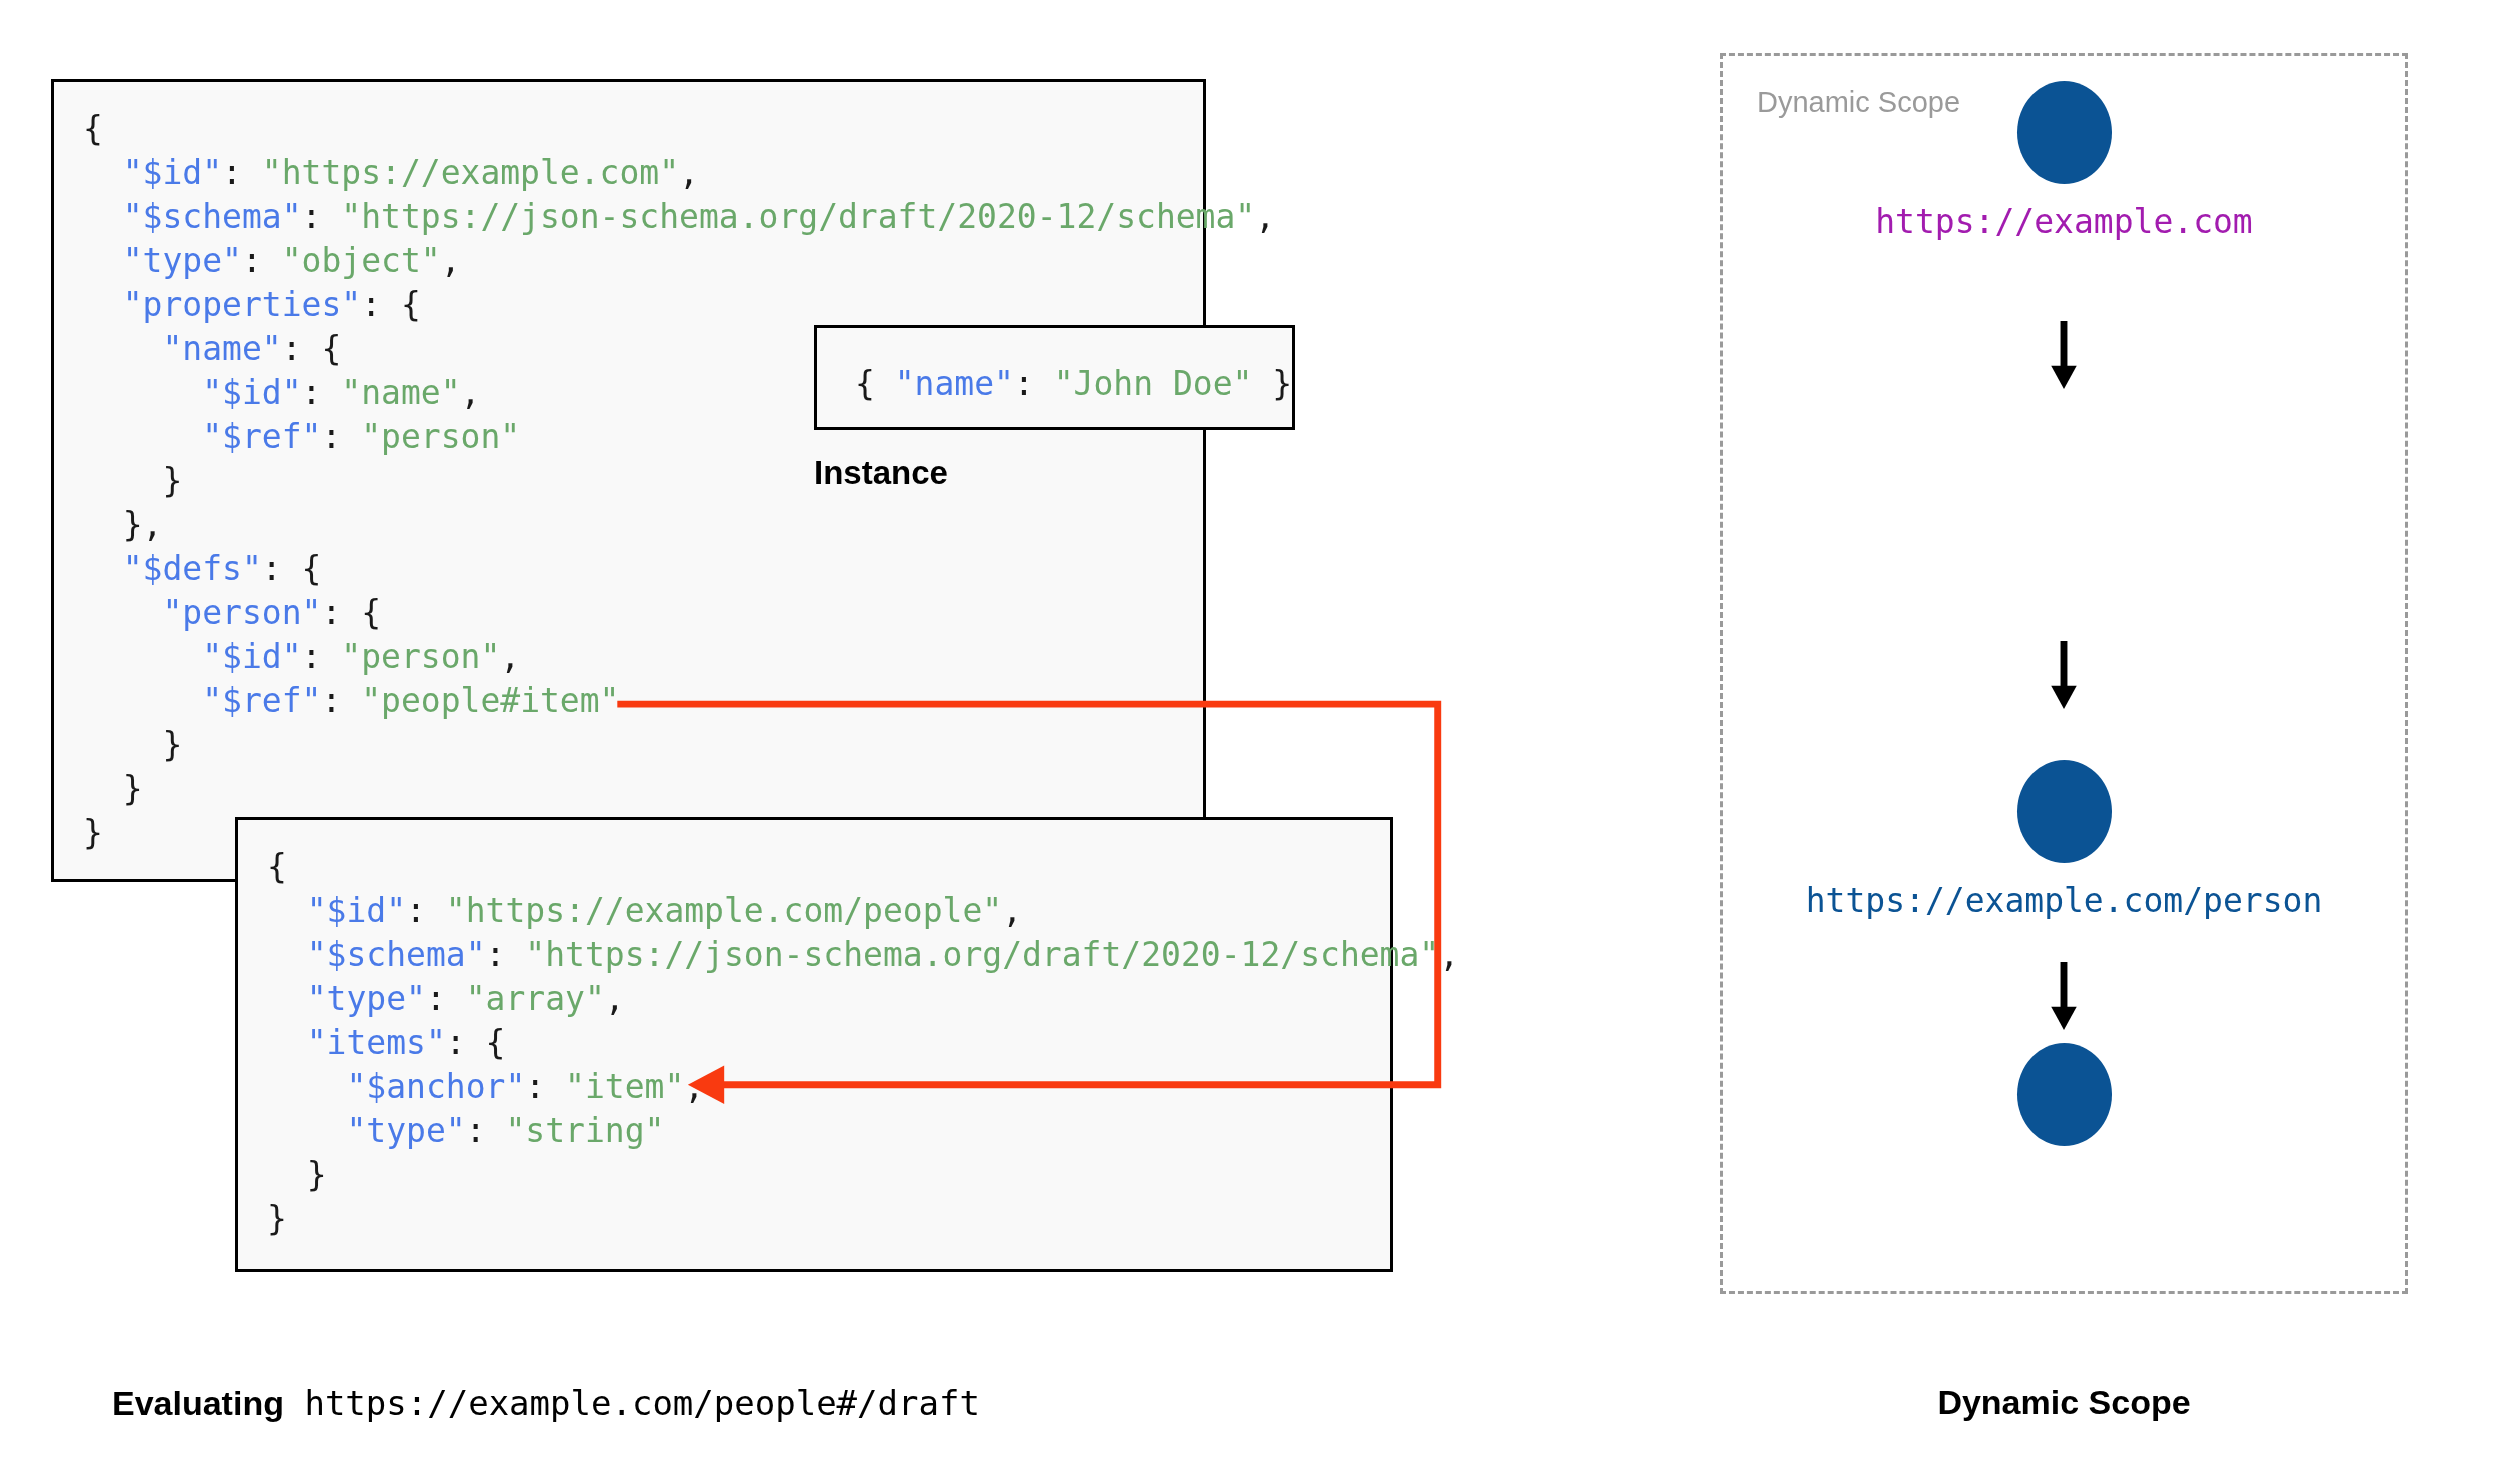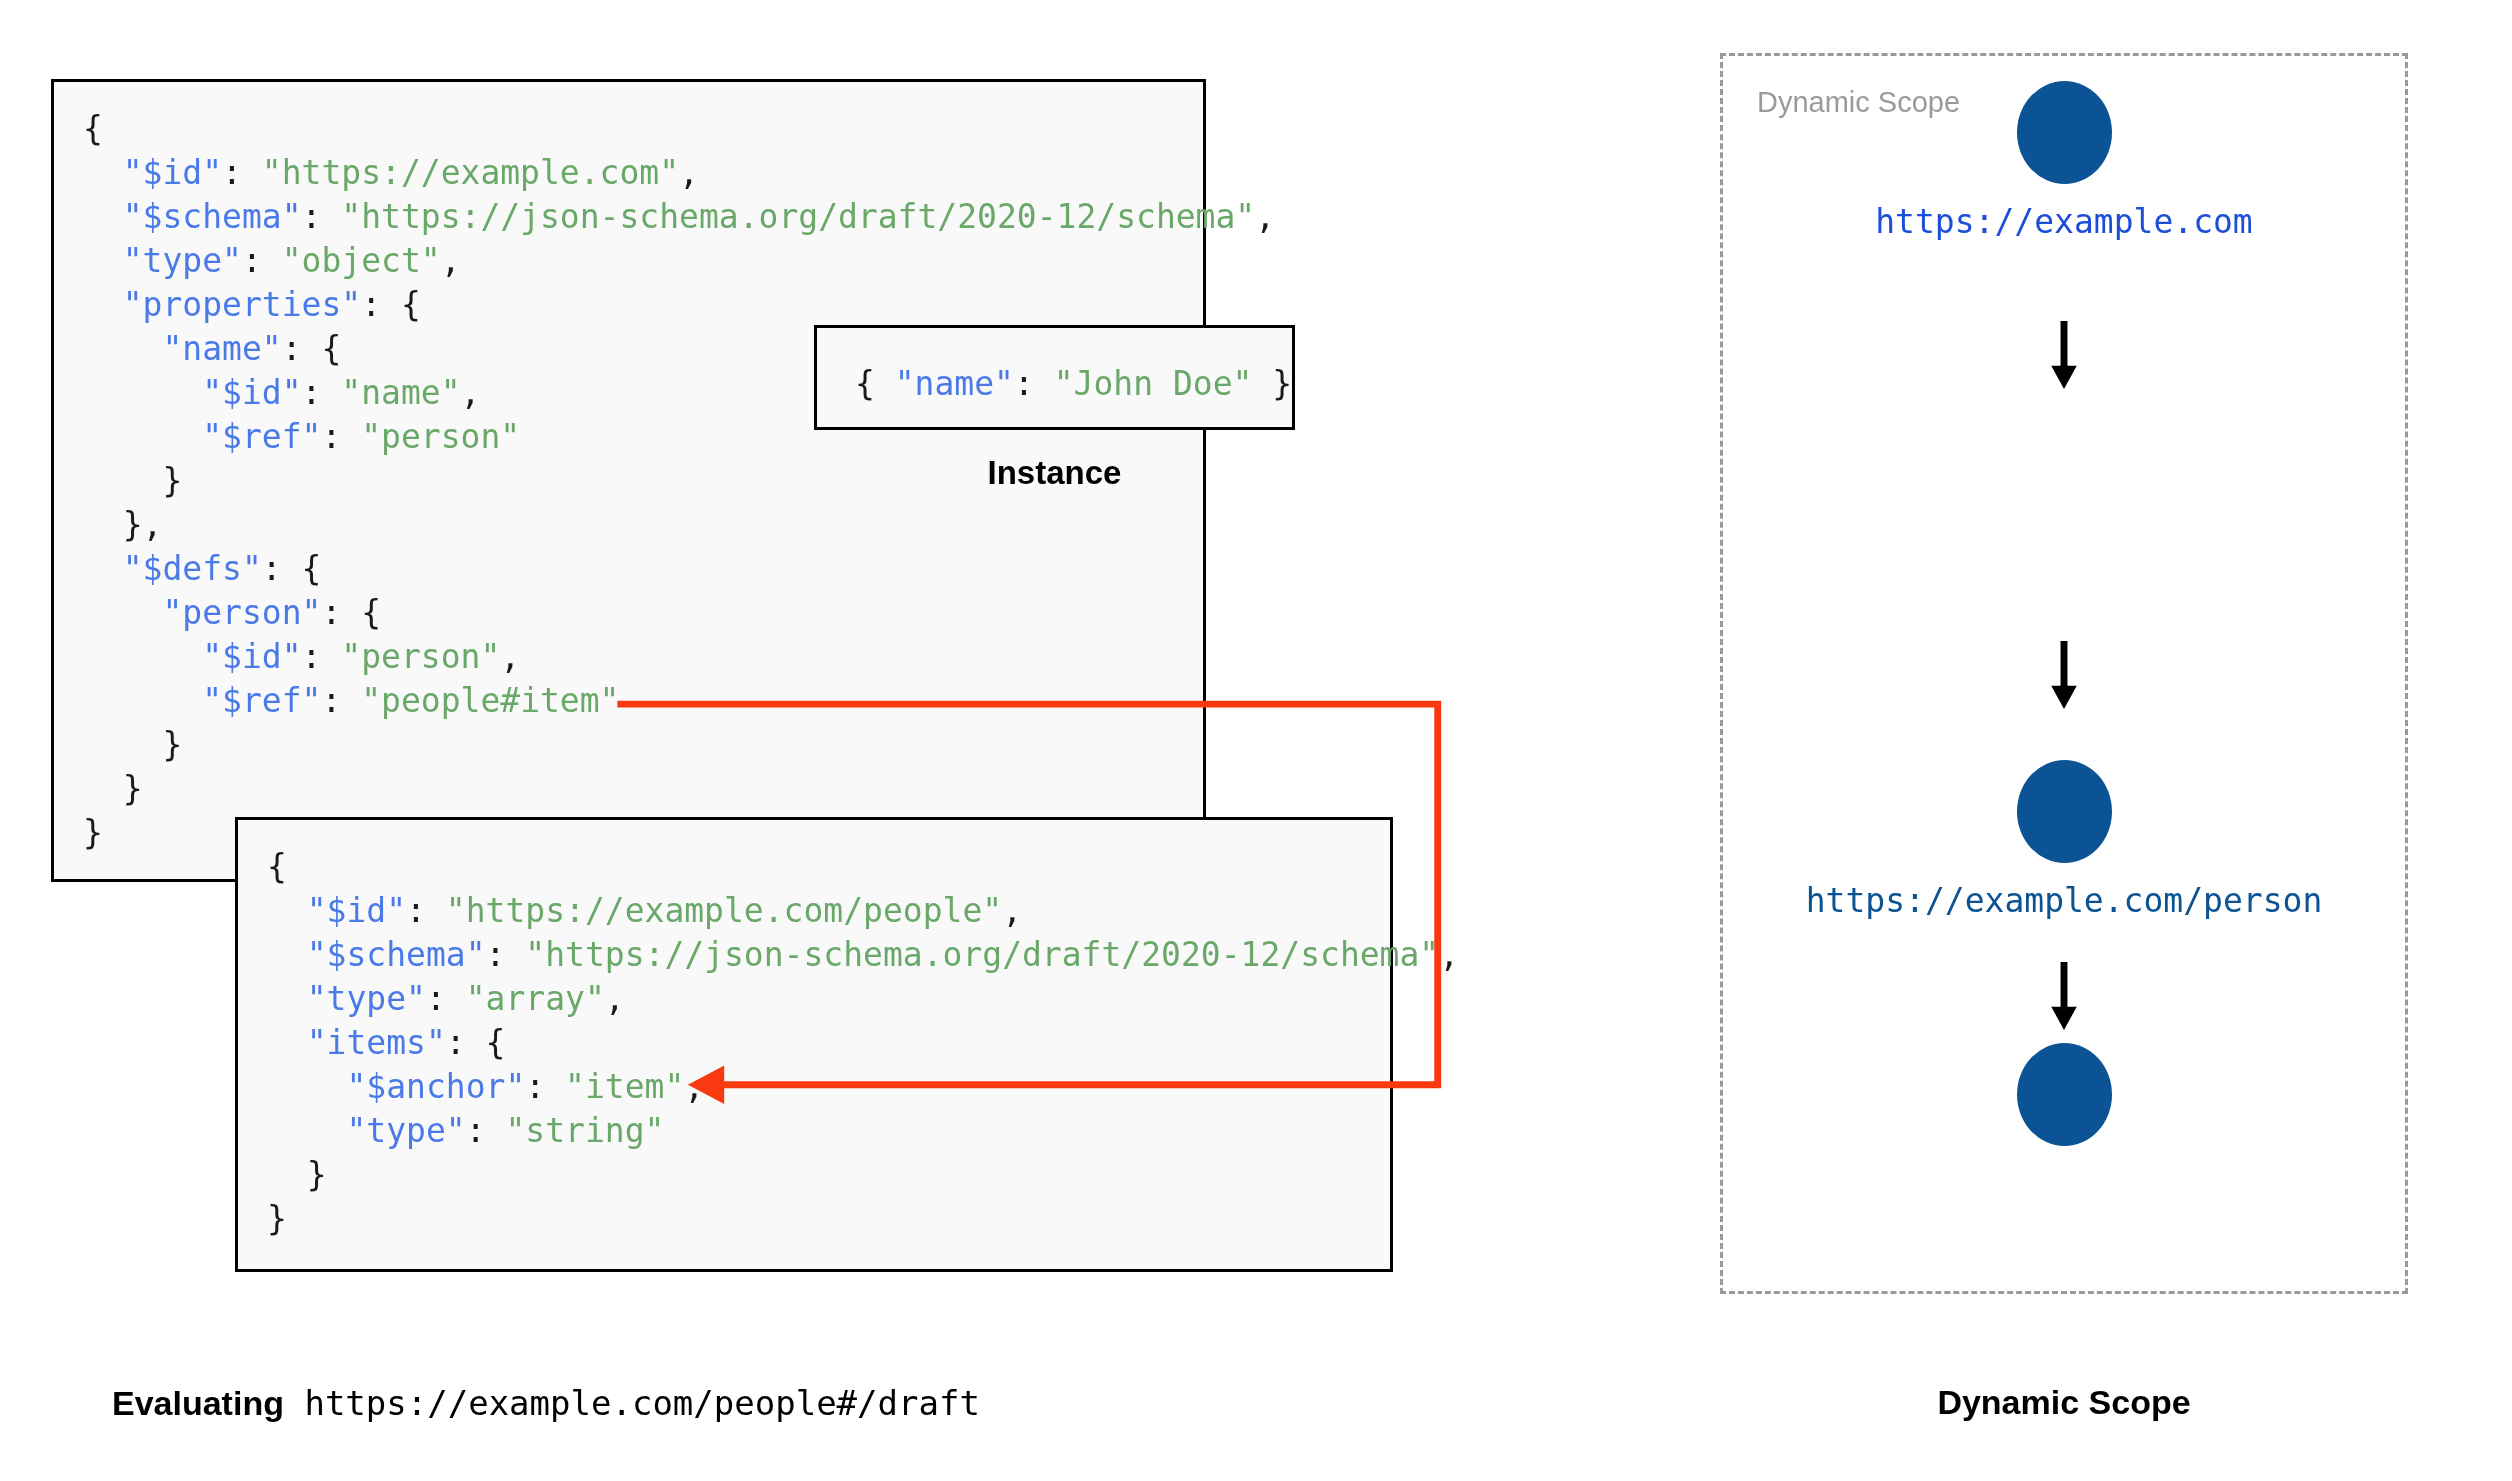--- a/index.html
+++ b/index.html
@@ -46,21 +46,20 @@
 
   #root-code     { left: 83px;  top: 107px; z-index: 3; }
   #instance-code { left: 855px; top: 362px; z-index: 5; font-size: 33px; }
   #people-code   { left: 267px;  top: 845px; z-index: 6; }
 
   #instance-label {
     position: absolute;
     left: 814px;
     top: 454px;
     width: 481px;
-    text-align: center;
     font-family: "Liberation Sans", sans-serif;
     font-weight: bold;
     font-size: 33px;
     color: #000000;
     z-index: 6;
   }
 
   
   #connector { position: absolute; left: 0; top: 0; width: 2512px; height: 1482px; z-index: 7; pointer-events: none; }
 
@@ -162,21 +161,21 @@
   <svg id="connector" viewBox="0 0 4700 2772">
     <polyline id="connector-path" points="1155,1317 2690,1317 2690,2029 1320,2029" fill="none" stroke="#f93a10" stroke-width="13"></polyline>
     <polygon id="connector-head" points="1287,2029 1355,1993 1355,2065" fill="#f93a10"></polygon>
   </svg>
 
   <div id="scope-box" style="border-color: rgb(154, 154, 154);"></div>
   <div id="scope-label" style="color: rgb(154, 154, 154);">Dynamic Scope</div>
 
   <div class="scope-node" style="top:81px">
     <div class="scope-circle" style="background: rgb(11, 83, 148);"></div>
-    <div class="scope-url" style="color: #1d4ed8;">https://example.com</div>
+    <div class="scope-url" style="color: #a21caf;">https://example.com</div>
   </div>
   <div class="scope-arrow" style="top:321px">
     <svg width="32" height="68" viewBox="0 0 60 128">
       <line x1="30" y1="0" x2="30" y2="92" stroke="#000000" stroke-width="13"></line>
       <polygon points="30,128 6,84 54,84" fill="#000000"></polygon>
     </svg>
   </div>
 
   <div class="scope-arrow" style="top:641px">
     <svg width="32" height="68" viewBox="0 0 60 128">

